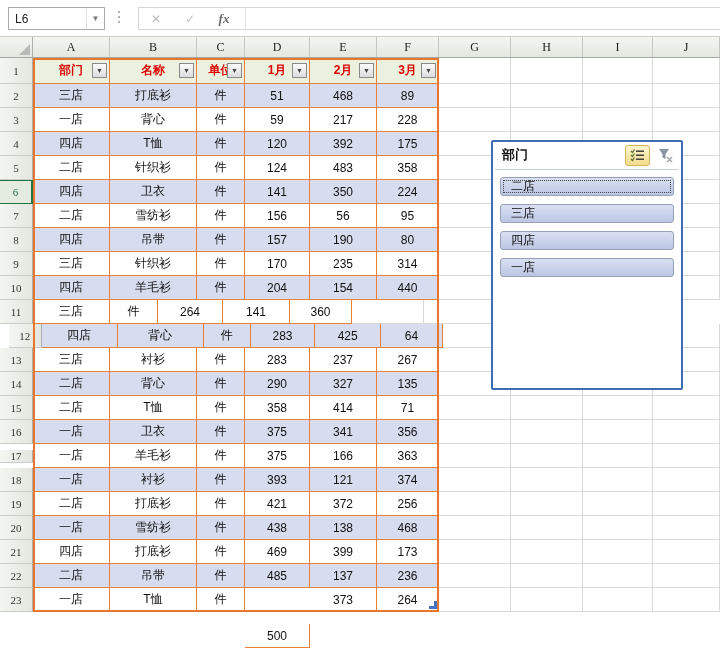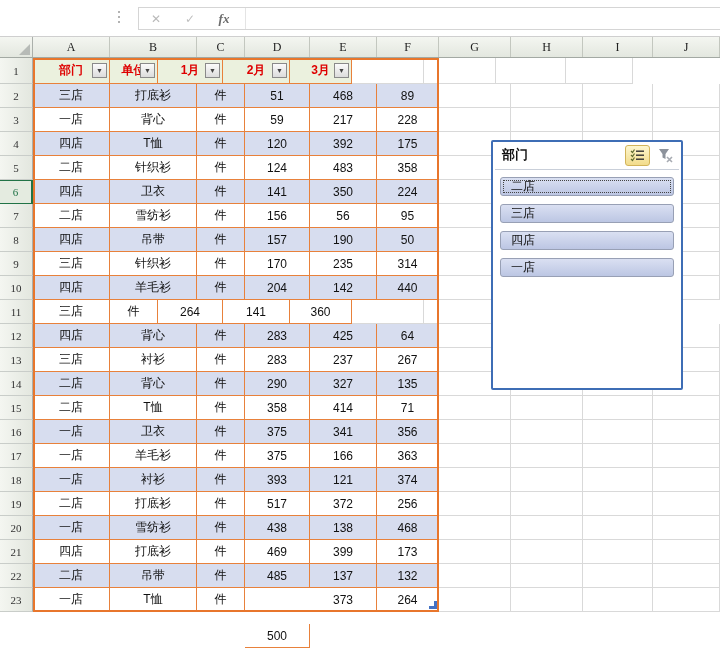--- a/index.html
+++ b/index.html
@@ -73,20 +73,24 @@
                  background:linear-gradient(#DAE0F2,#BCC6E3); display:flex; align-items:center;
                  padding-left:10px; font-size:12px; color:#111; }
   .slicer-item.focused { outline:1px dotted #444; outline-offset:-4px; }
 </style>
 </head>
 <body>
 
 <div id="app">
 
   <div class="toolbar">
+    <div class="name-box">
+      <span class="nbv">L6</span>
+      <span class="nb-arrow">▼</span>
+    </div>
     <div class="dots">
         <i></i>
         <i></i>
         <i></i>
       </div>
     <div class="fbox">
       <span class="tbtn">✕</span>
       <span class="tbtn ok">✓</span>
       <span class="tbtn fx">fx</span>
       <span class="fsep"></span>
@@ -111,20 +115,23 @@
         <div class="colh" style="width: 67px;">J</div>
       </div>
   </div>
 
   <div class="sheet">
       <div class="grow" style="height: 26px;">
         <div class="rowh">1</div>
         <div class="cell th" style="width: 77px;">部门<span class="flt">
             <span class="flta">▼</span>
           </span></div>
+        <div class="cell th" style="width: 87px;">名称<span class="flt">
+            <span class="flta">▼</span>
+          </span></div>
         <div class="cell th" style="width: 48px;">单位<span class="flt">
             <span class="flta">▼</span>
           </span></div>
         <div class="cell th" style="width: 65px;">1月<span class="flt">
             <span class="flta">▼</span>
           </span></div>
         <div class="cell th" style="width: 67px;">2月<span class="flt">
             <span class="flta">▼</span>
           </span></div>
         <div class="cell th" style="width: 62px;">3月<span class="flt">
@@ -213,21 +220,21 @@
         <div class="cell" style="width: 70px;"></div>
         <div class="cell" style="width: 67px;"></div>
       </div>
       <div class="grow" style="height: 24px;">
         <div class="rowh">8</div>
         <div class="cell td band" style="width: 77px;">四店</div>
         <div class="cell td band" style="width: 87px;">吊带</div>
         <div class="cell td band" style="width: 48px;">件</div>
         <div class="cell td band" style="width: 65px;">157</div>
         <div class="cell td band" style="width: 67px;">190</div>
-        <div class="cell td band" style="width: 62px;">50</div>
+        <div class="cell td band" style="width: 62px;">80</div>
         <div class="cell" style="width: 72px;"></div>
         <div class="cell" style="width: 72px;"></div>
         <div class="cell" style="width: 70px;"></div>
         <div class="cell" style="width: 67px;"></div>
       </div>
       <div class="grow" style="height: 24px;">
         <div class="rowh">9</div>
         <div class="cell td" style="width: 77px;">三店</div>
         <div class="cell td" style="width: 87px;">针织衫</div>
         <div class="cell td" style="width: 48px;">件</div>
@@ -238,40 +245,40 @@
         <div class="cell" style="width: 72px;"></div>
         <div class="cell" style="width: 70px;"></div>
         <div class="cell" style="width: 67px;"></div>
       </div>
       <div class="grow" style="height: 24px;">
         <div class="rowh">10</div>
         <div class="cell td band" style="width: 77px;">四店</div>
         <div class="cell td band" style="width: 87px;">羊毛衫</div>
         <div class="cell td band" style="width: 48px;">件</div>
         <div class="cell td band" style="width: 65px;">204</div>
-        <div class="cell td band" style="width: 67px;">142</div>
+        <div class="cell td band" style="width: 67px;">154</div>
         <div class="cell td band" style="width: 62px;">440</div>
         <div class="cell" style="width: 72px;"></div>
         <div class="cell" style="width: 72px;"></div>
         <div class="cell" style="width: 70px;"></div>
         <div class="cell" style="width: 67px;"></div>
       </div>
       <div class="grow" style="height: 24px;">
         <div class="rowh">11</div>
         <div class="cell td" style="width: 77px;">三店</div>
         <div class="cell td" style="width: 48px;">件</div>
         <div class="cell td" style="width: 65px;">264</div>
         <div class="cell td" style="width: 67px;">141</div>
         <div class="cell td" style="width: 62px;">360</div>
         <div class="cell" style="width: 72px;"></div>
         <div class="cell" style="width: 72px;"></div>
         <div class="cell" style="width: 70px;"></div>
         <div class="cell" style="width: 67px;"></div>
       </div>
-      <div class="grow" style="height: 24px;">
+      <div class="grow" style="height: 24px; margin-left: 9px;">
         <div class="rowh">12</div>
         <div class="cell td band" style="width: 77px;">四店</div>
         <div class="cell td band" style="width: 87px;">背心</div>
         <div class="cell td band" style="width: 48px;">件</div>
         <div class="cell td band" style="width: 65px;">283</div>
         <div class="cell td band" style="width: 67px;">425</div>
         <div class="cell td band" style="width: 62px;">64</div>
         <div class="cell" style="width: 72px;"></div>
         <div class="cell" style="width: 72px;"></div>
         <div class="cell" style="width: 70px;"></div>
@@ -322,21 +329,21 @@
         <div class="cell td band" style="width: 87px;">卫衣</div>
         <div class="cell td band" style="width: 48px;">件</div>
         <div class="cell td band" style="width: 65px;">375</div>
         <div class="cell td band" style="width: 67px;">341</div>
         <div class="cell td band" style="width: 62px;">356</div>
         <div class="cell" style="width: 72px;"></div>
         <div class="cell" style="width: 72px;"></div>
         <div class="cell" style="width: 70px;"></div>
         <div class="cell" style="width: 67px;"></div>
       </div>
-      <div class="grow" style="height: 24px;">
+      <div class="grow" style="height: 24px; align-items: center;">
         <div class="rowh">17</div>
         <div class="cell td" style="width: 77px;">一店</div>
         <div class="cell td" style="width: 87px;">羊毛衫</div>
         <div class="cell td" style="width: 48px;">件</div>
         <div class="cell td" style="width: 65px;">375</div>
         <div class="cell td" style="width: 67px;">166</div>
         <div class="cell td" style="width: 62px;">363</div>
         <div class="cell" style="width: 72px;"></div>
         <div class="cell" style="width: 72px;"></div>
         <div class="cell" style="width: 70px;"></div>
@@ -353,21 +360,21 @@
         <div class="cell" style="width: 72px;"></div>
         <div class="cell" style="width: 72px;"></div>
         <div class="cell" style="width: 70px;"></div>
         <div class="cell" style="width: 67px;"></div>
       </div>
       <div class="grow" style="height: 24px;">
         <div class="rowh">19</div>
         <div class="cell td" style="width: 77px;">二店</div>
         <div class="cell td" style="width: 87px;">打底衫</div>
         <div class="cell td" style="width: 48px;">件</div>
-        <div class="cell td" style="width: 65px;">517</div>
+        <div class="cell td" style="width: 65px;">421</div>
         <div class="cell td" style="width: 67px;">372</div>
         <div class="cell td" style="width: 62px;">256</div>
         <div class="cell" style="width: 72px;"></div>
         <div class="cell" style="width: 72px;"></div>
         <div class="cell" style="width: 70px;"></div>
         <div class="cell" style="width: 67px;"></div>
       </div>
       <div class="grow" style="height: 24px;">
         <div class="rowh">20</div>
         <div class="cell td band" style="width: 77px;">一店</div>
@@ -394,21 +401,21 @@
         <div class="cell" style="width: 70px;"></div>
         <div class="cell" style="width: 67px;"></div>
       </div>
       <div class="grow" style="height: 24px;">
         <div class="rowh">22</div>
         <div class="cell td band" style="width: 77px;">二店</div>
         <div class="cell td band" style="width: 87px;">吊带</div>
         <div class="cell td band" style="width: 48px;">件</div>
         <div class="cell td band" style="width: 65px;">485</div>
         <div class="cell td band" style="width: 67px;">137</div>
-        <div class="cell td band" style="width: 62px;">132</div>
+        <div class="cell td band" style="width: 62px;">236</div>
         <div class="cell" style="width: 72px;"></div>
         <div class="cell" style="width: 72px;"></div>
         <div class="cell" style="width: 70px;"></div>
         <div class="cell" style="width: 67px;"></div>
       </div>
       <div class="grow" style="height: 24px;">
         <div class="rowh">23</div>
         <div class="cell td" style="width: 77px;">一店</div>
         <div class="cell td" style="width: 87px;">T恤</div>
         <div class="cell td" style="width: 48px;">件</div>

